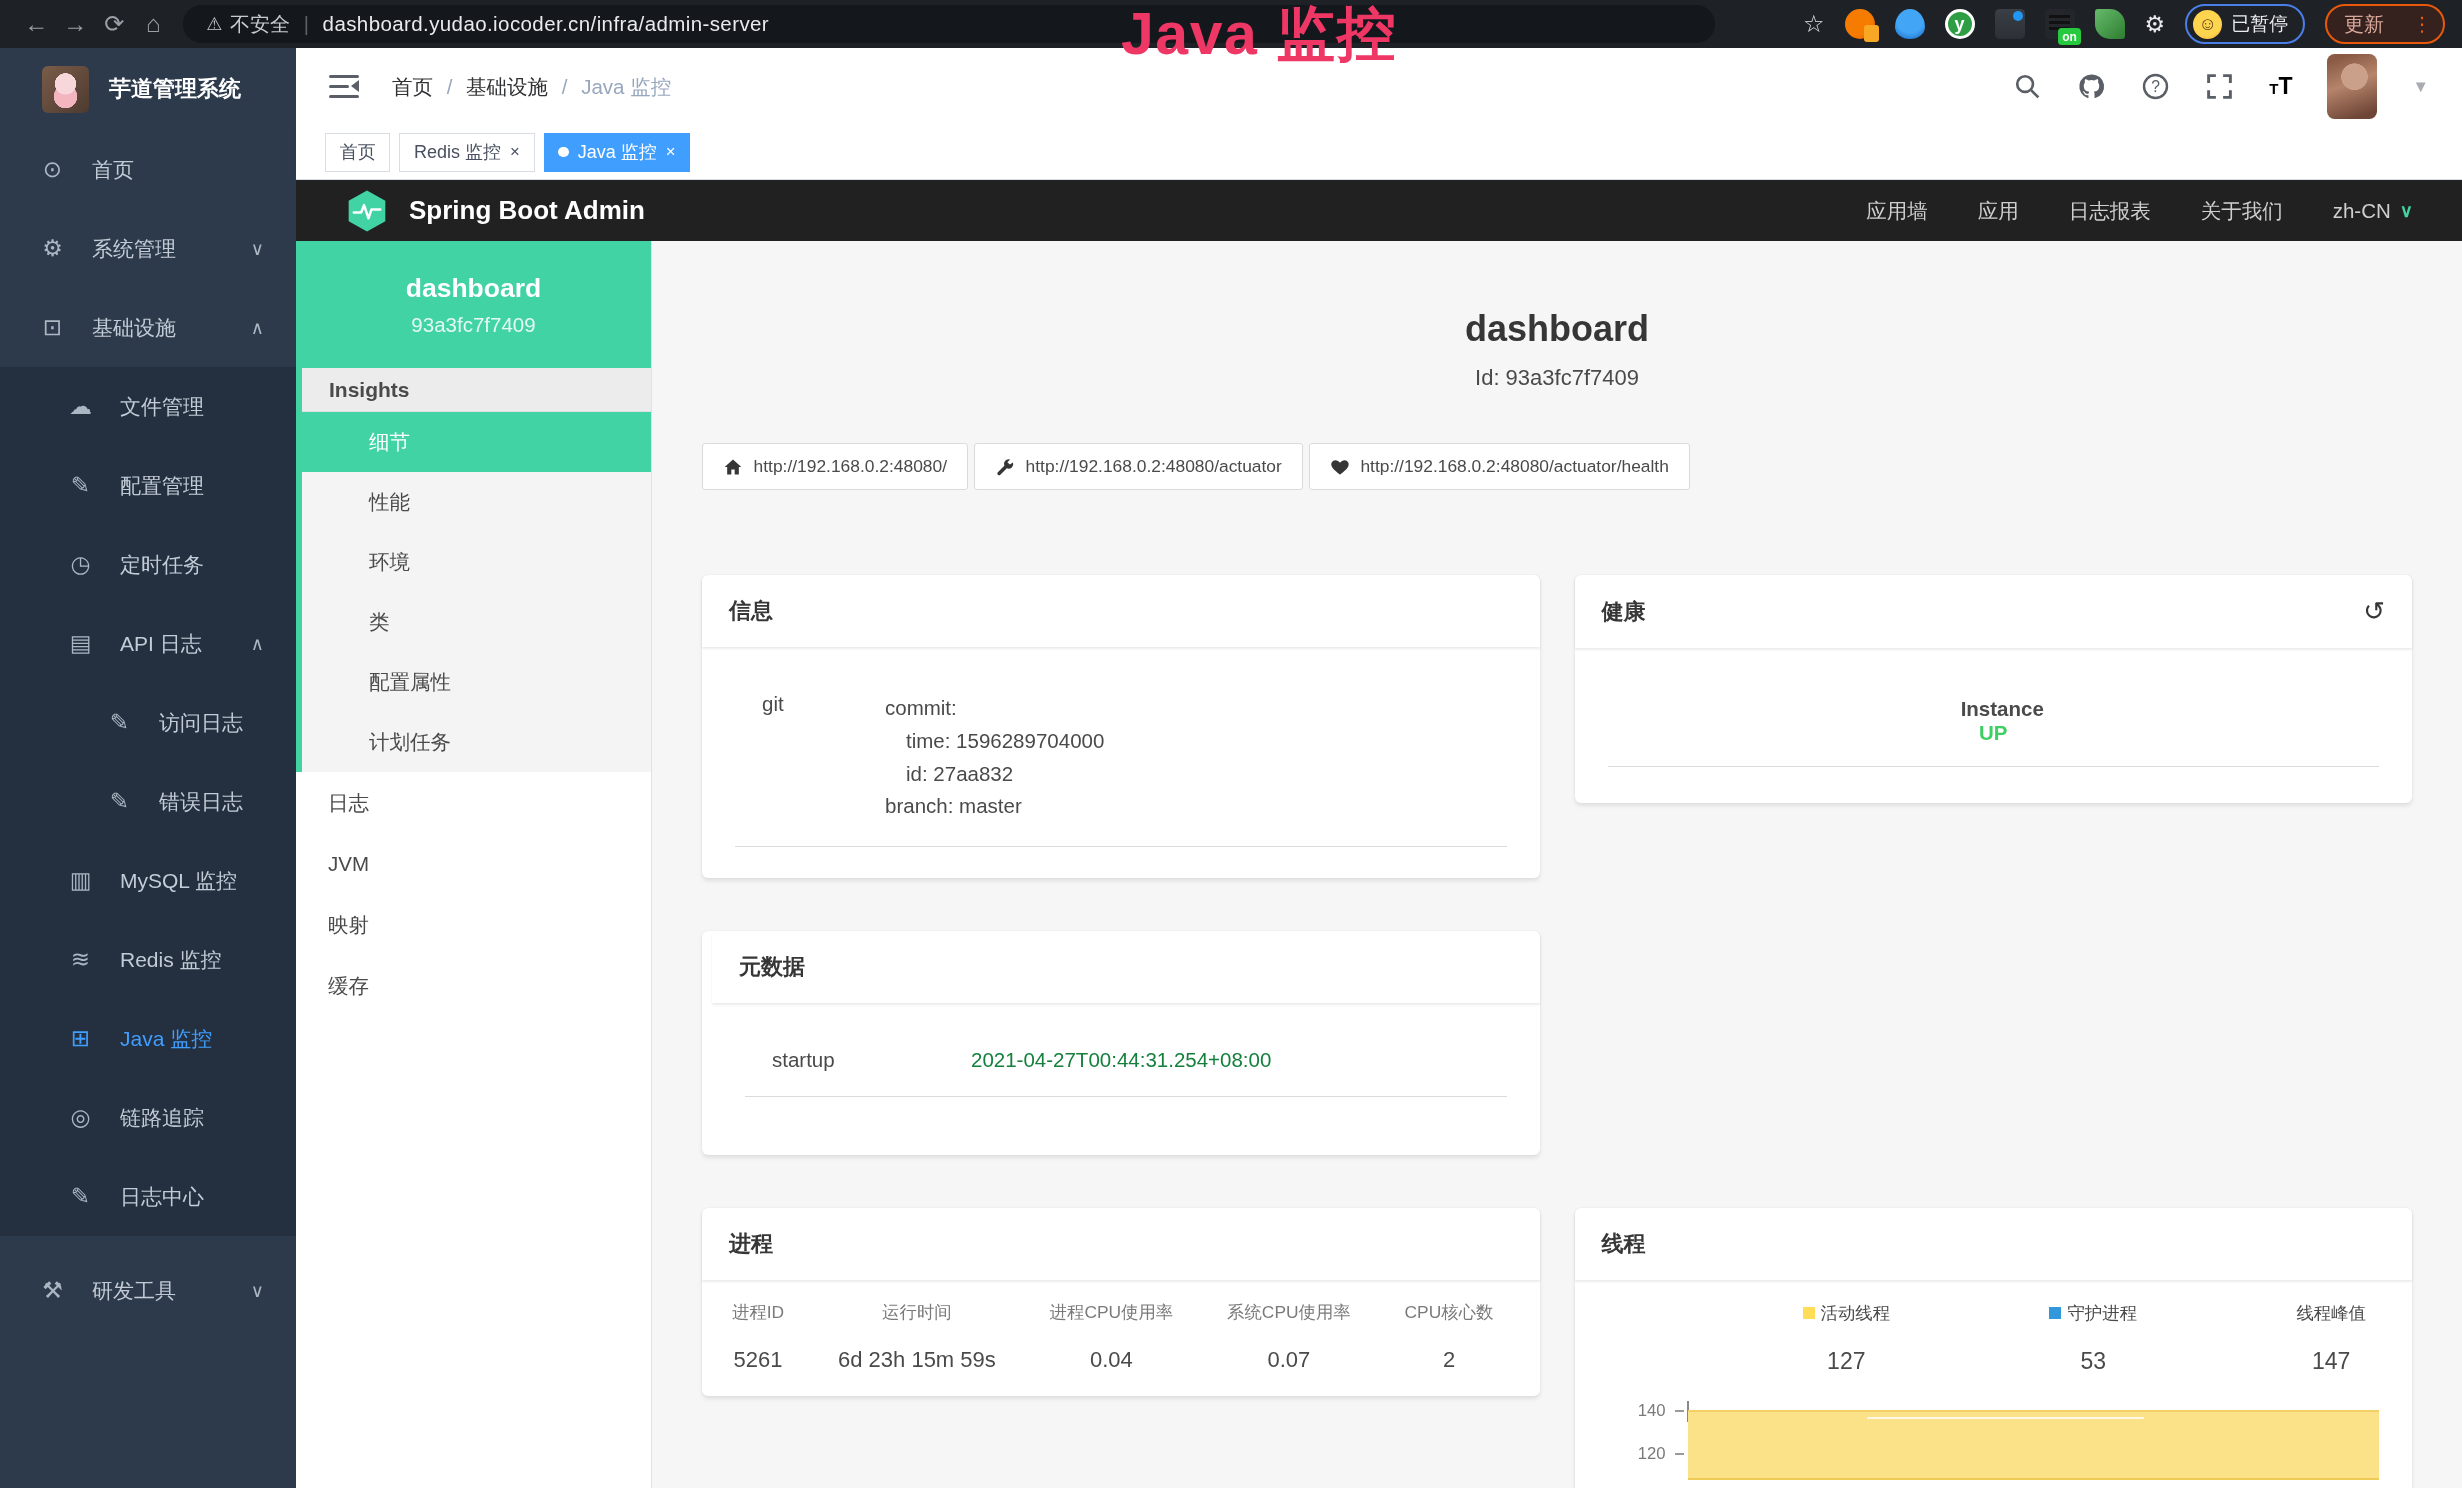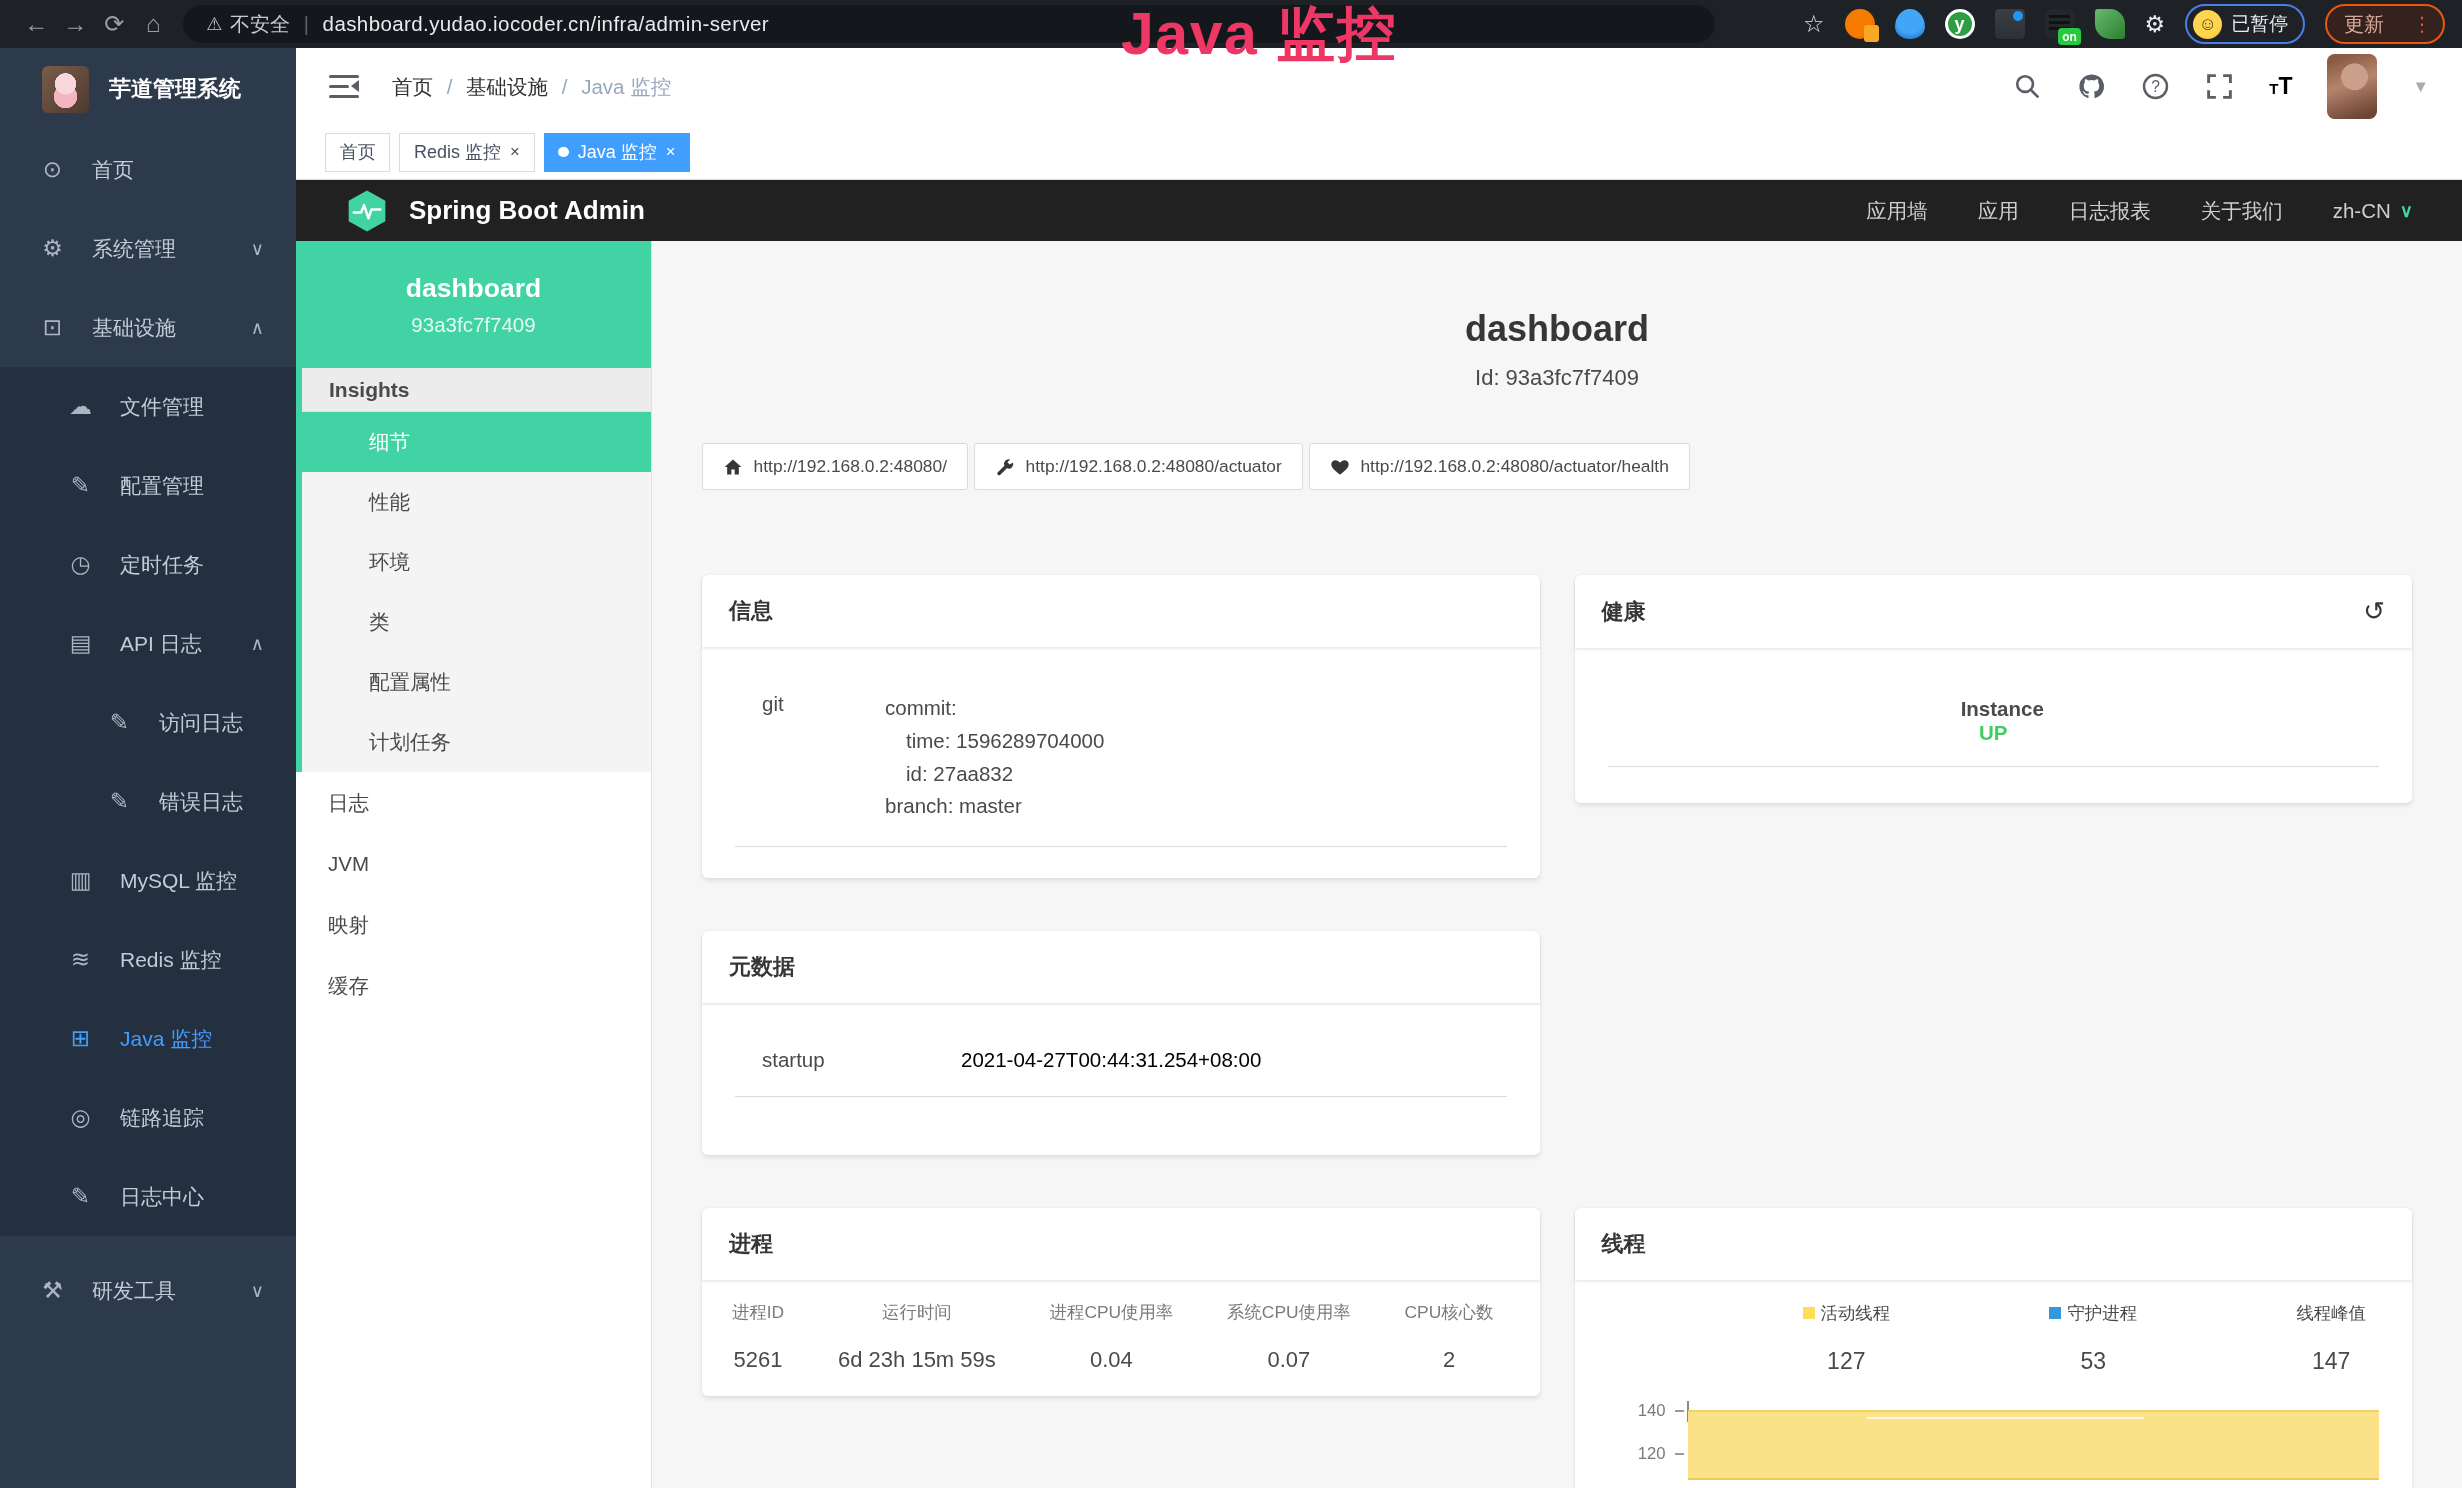--- a/index.html
+++ b/index.html
@@ -119,21 +119,21 @@
   .k { width:144px; padding-left:21px; font-size:20.5px; color:#4a4a4a; flex:0 0 auto; }
   .v { font-size:20.5px; color:#4a4a4a; line-height:1.6; }
   .v .ind { padding-left:21px; }
 
   .hrow { display:flex; justify-content:flex-end; align-items:center; padding:13.7px 7.6px 21px; border-bottom:0.8px solid #dbdbdb; font-size:20.5px; color:#4a4a4a;flex-direction:column; }
   .hrow .hk { font-weight:600; padding-left:18px; }
   .up { color:#3ecf63; font-weight:600; }
 
   .kv2 { display:flex; padding:12px 6px 24px; border-bottom:0.8px solid #dbdbdb; }
   .k2 { width:220px; padding-left:21px; font-size:20.5px; color:#4a4a4a; flex:0 0 auto; }
-  .v2 { font-size:20.5px; color:#000000; }
+  .v2 { font-size:20.5px; color:#15803d; }
 
   .ptable { display:flex; justify-content:space-between; padding:20px 46px 23px 30px; text-align:center; }
   .pcol .ph { font-size:17.4px; color:#7a7a7a; margin-bottom:23px; }
   .pcol .pv { font-size:22px; color:#4a4a4a; }
 
   .tlegend { display:flex; justify-content:space-between; padding:21px 46px 0 228px; text-align:center; }
   .tcol .tl { font-size:17.4px; color:#4a4a4a; display:flex; align-items:center; justify-content:center; gap:6px; }
   .sq { width:12px; height:12px; display:inline-block; }
   .tcol .tv { font-size:23px; color:#4a4a4a; margin-top:23px; }
 
@@ -419,21 +419,21 @@
                 <span class="hist">↺</span>
               </div>
               <div class="card-b" style="padding-top:35px;">
                 <div class="hrow">
                   <span class="hk">Instance</span>
                   <span class="up">UP</span>
                 </div>
               </div>
             </div>
 
-            <div class="card" style="min-height:224px;">
+            <div class="card" style="min-height:224px;padding-left:10px;">
               <div class="card-h">
                   <span>元数据</span>
                 </div>
               <div class="card-b" style="padding-top:33px;">
                 <div class="kv2">
                   <div class="k2">startup</div>
                   <div class="v2">2021-04-27T00:44:31.254+08:00</div>
                 </div>
               </div>
             </div>

